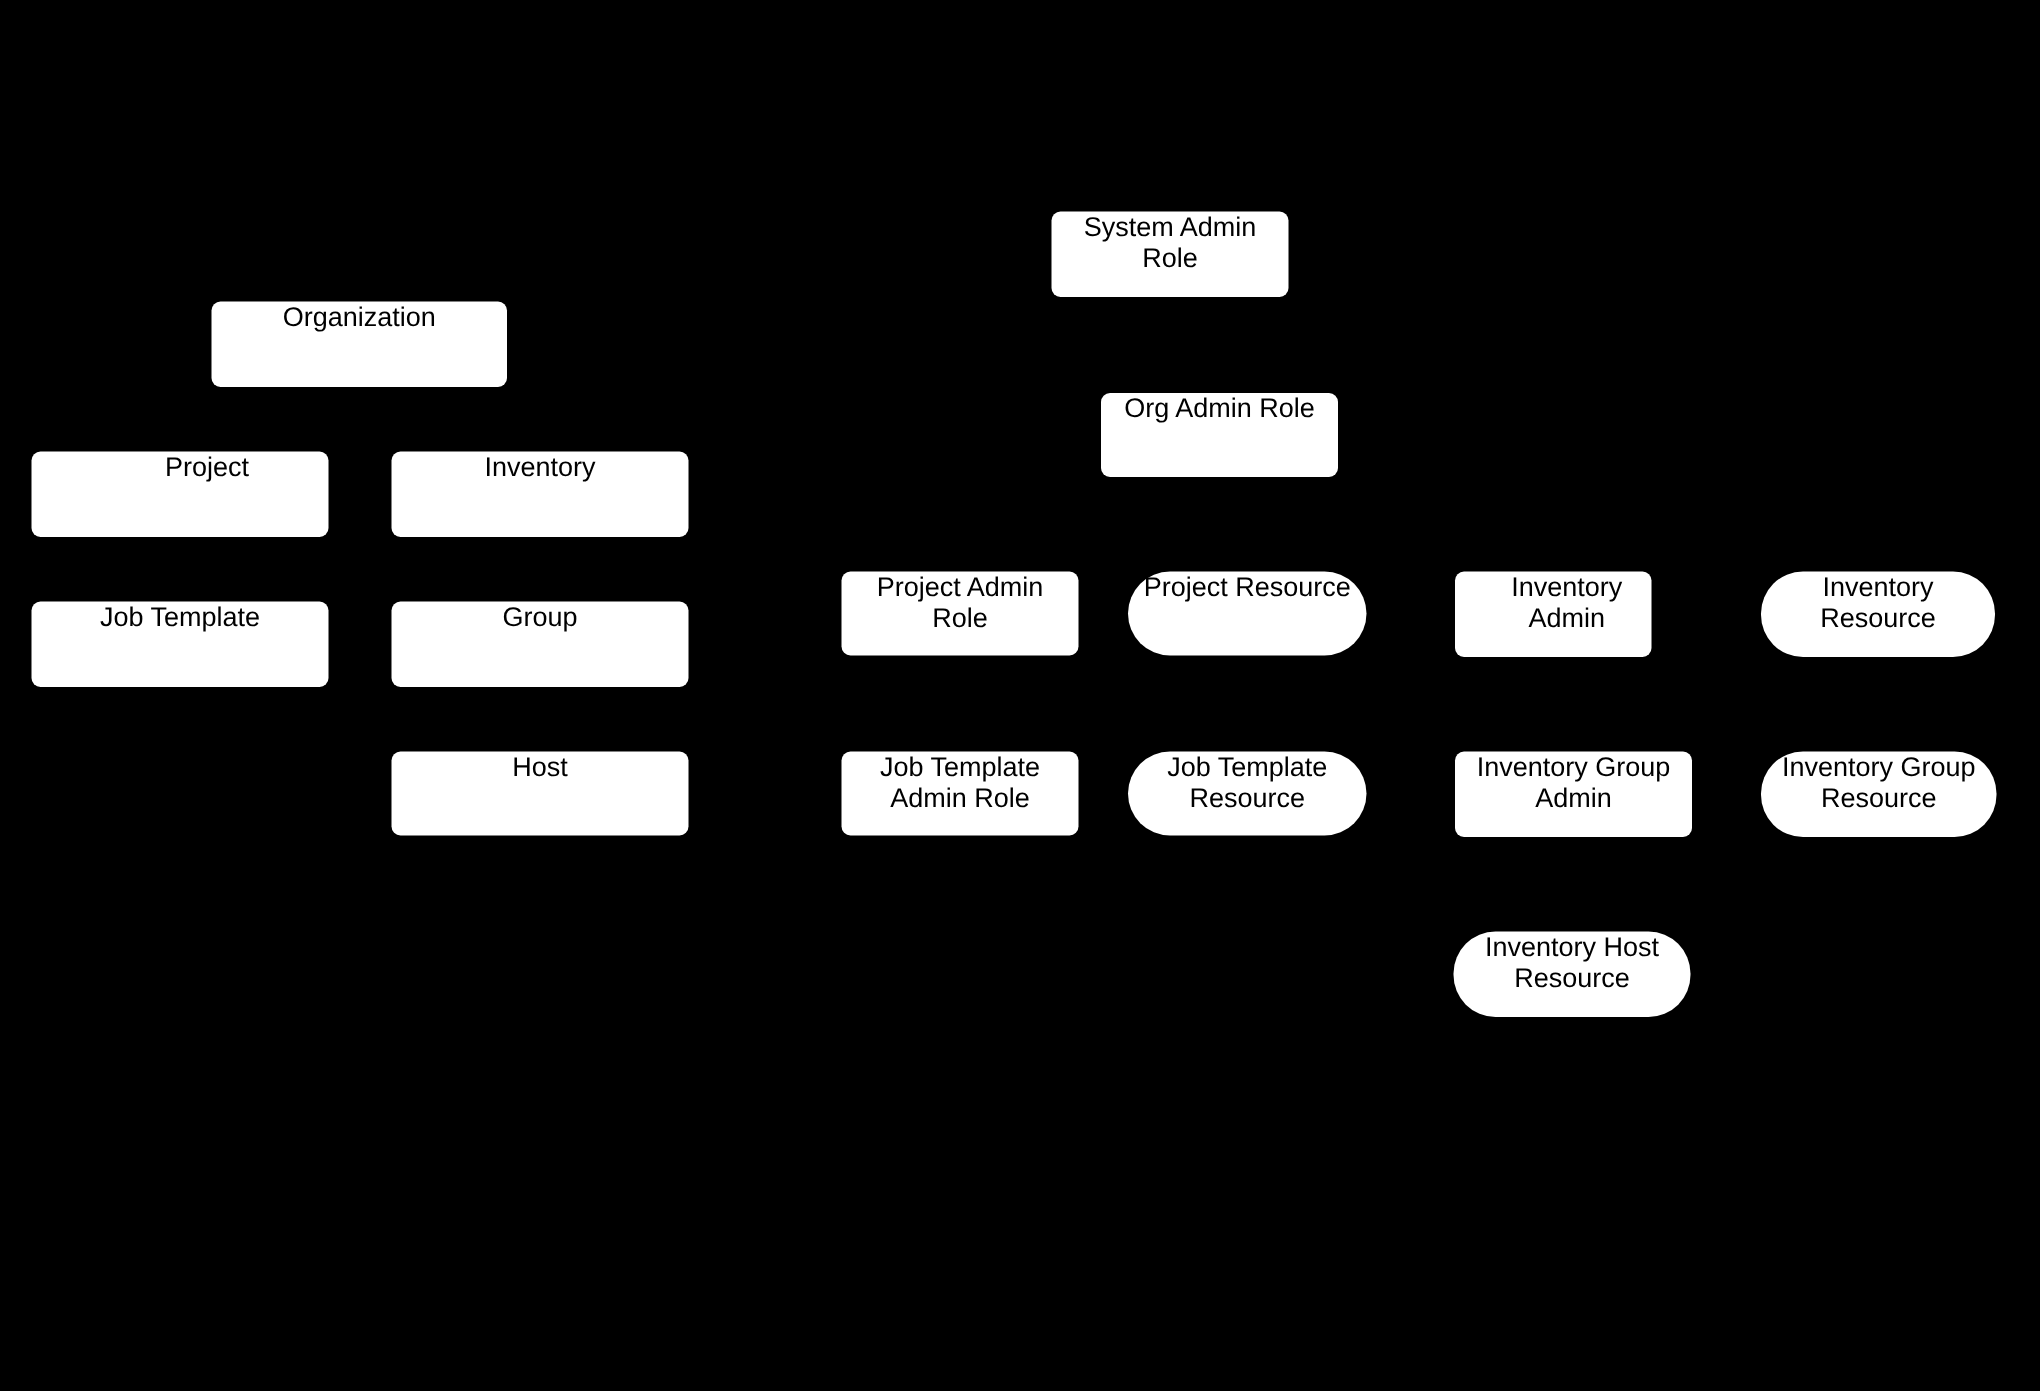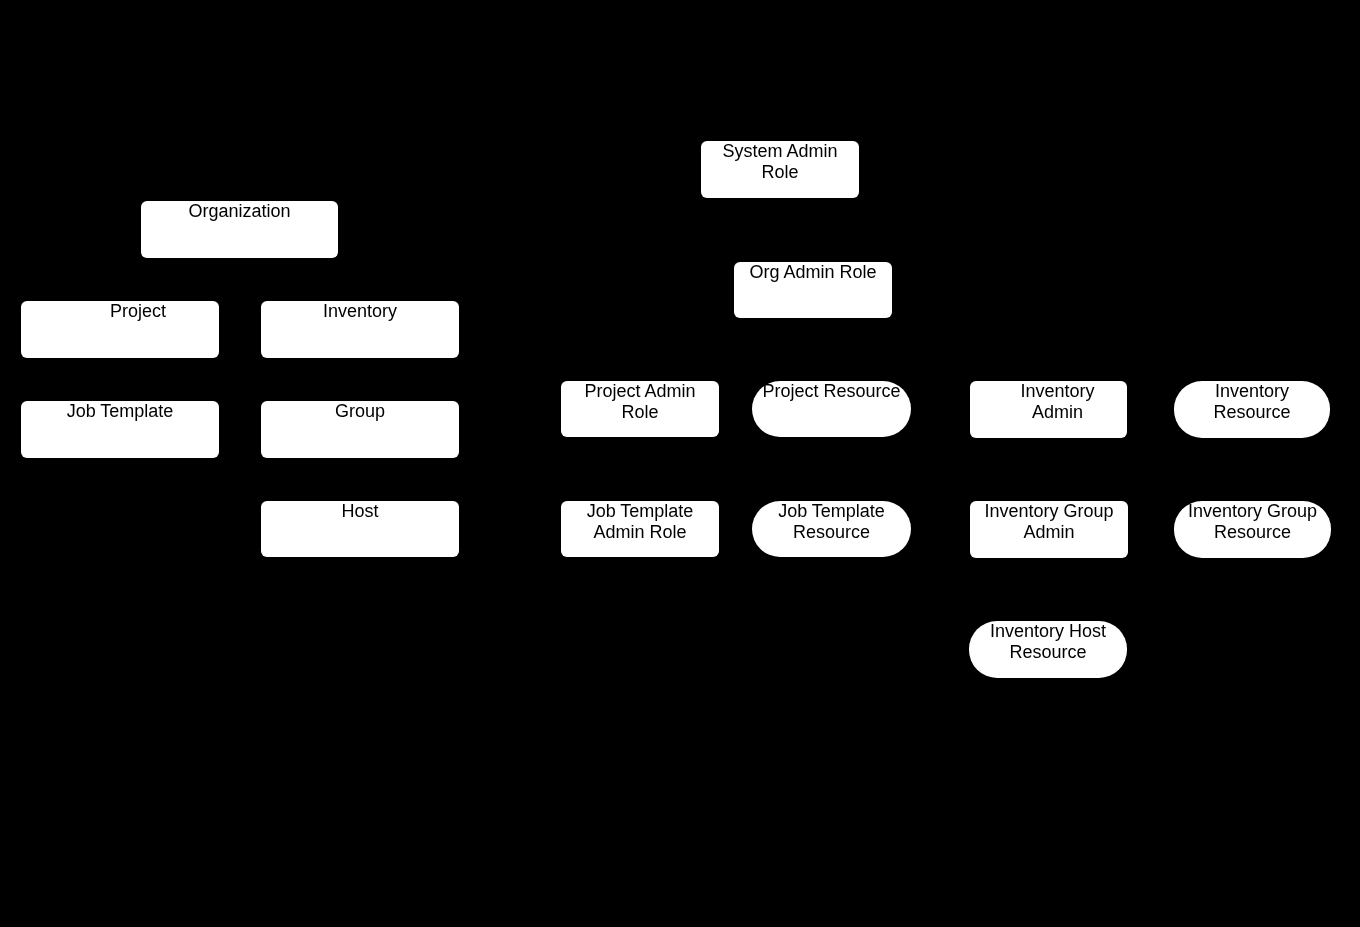--- a/index.html
+++ b/index.html
@@ -68,21 +68,21 @@
     <div class="node rect" style="left: 701px; top: 262px; width: 158px; height: 56px; margin-left: 33px;">
       <span class="node-label">Org Admin Role</span>
     </div>
     <div class="node rect" style="left: 561px; top: 381px; width: 158px; height: 56px;">
       <span class="node-label">Project Admin
 Role</span>
     </div>
     <div class="node pill" style="left: 752px; top: 381px; width: 159px; height: 56px;">
       <span class="node-label">Project Resource</span>
     </div>
-    <div class="node rect" style="left: 970px; top: 381px; width: 157px; height: 57px; padding-left: 18px;">
+    <div class="node rect" style="left: 970px; top: 381px; width: 131px; height: 57px; padding-left: 18px;">
       <span class="node-label">Inventory Admin</span>
     </div>
     <div class="node pill" style="left: 1174px; top: 381px; width: 156px; height: 57px;">
       <span class="node-label">Inventory
 Resource</span>
     </div>
     <div class="node rect" style="left: 561px; top: 501px; width: 158px; height: 56px;">
       <span class="node-label">Job Template
 Admin Role</span>
     </div>

